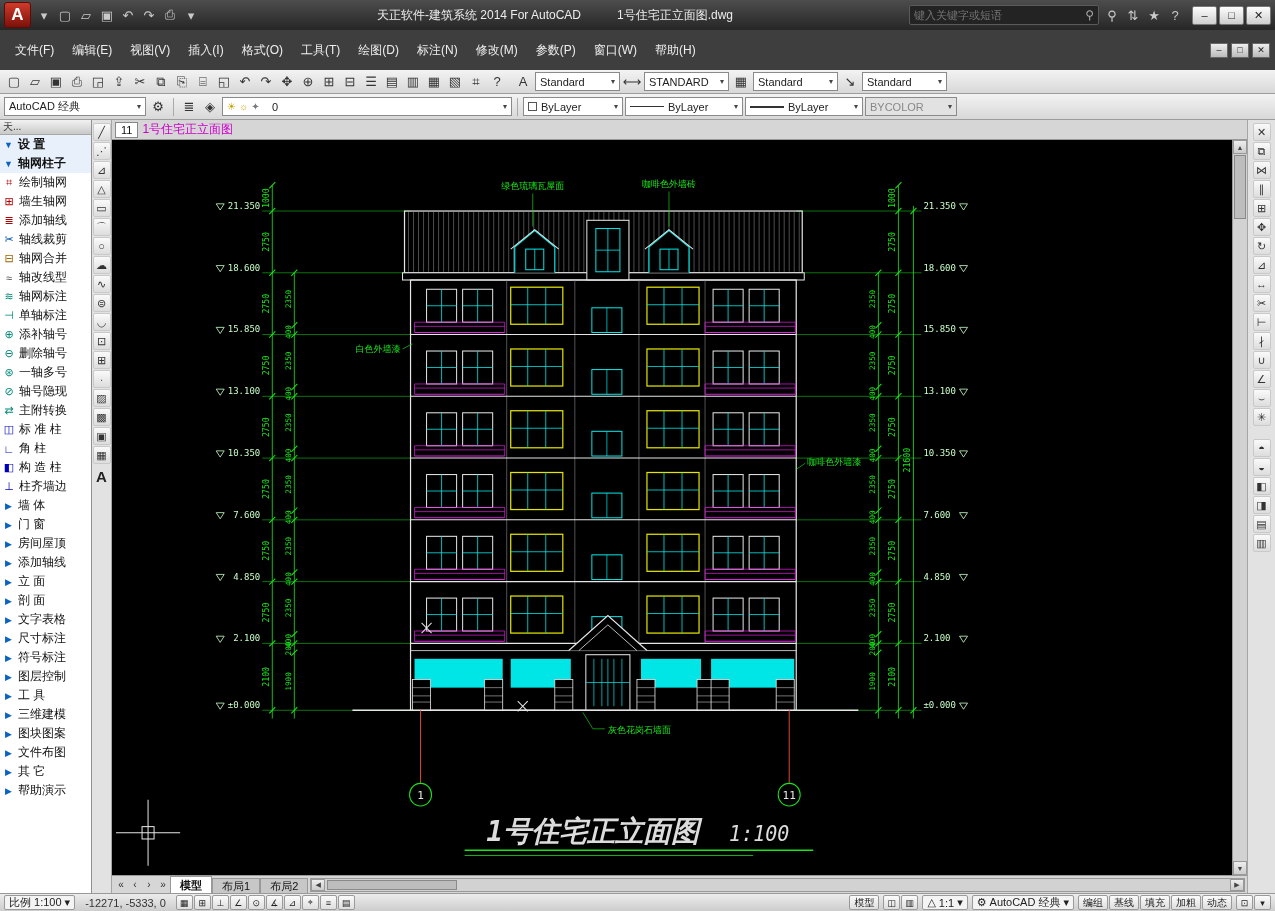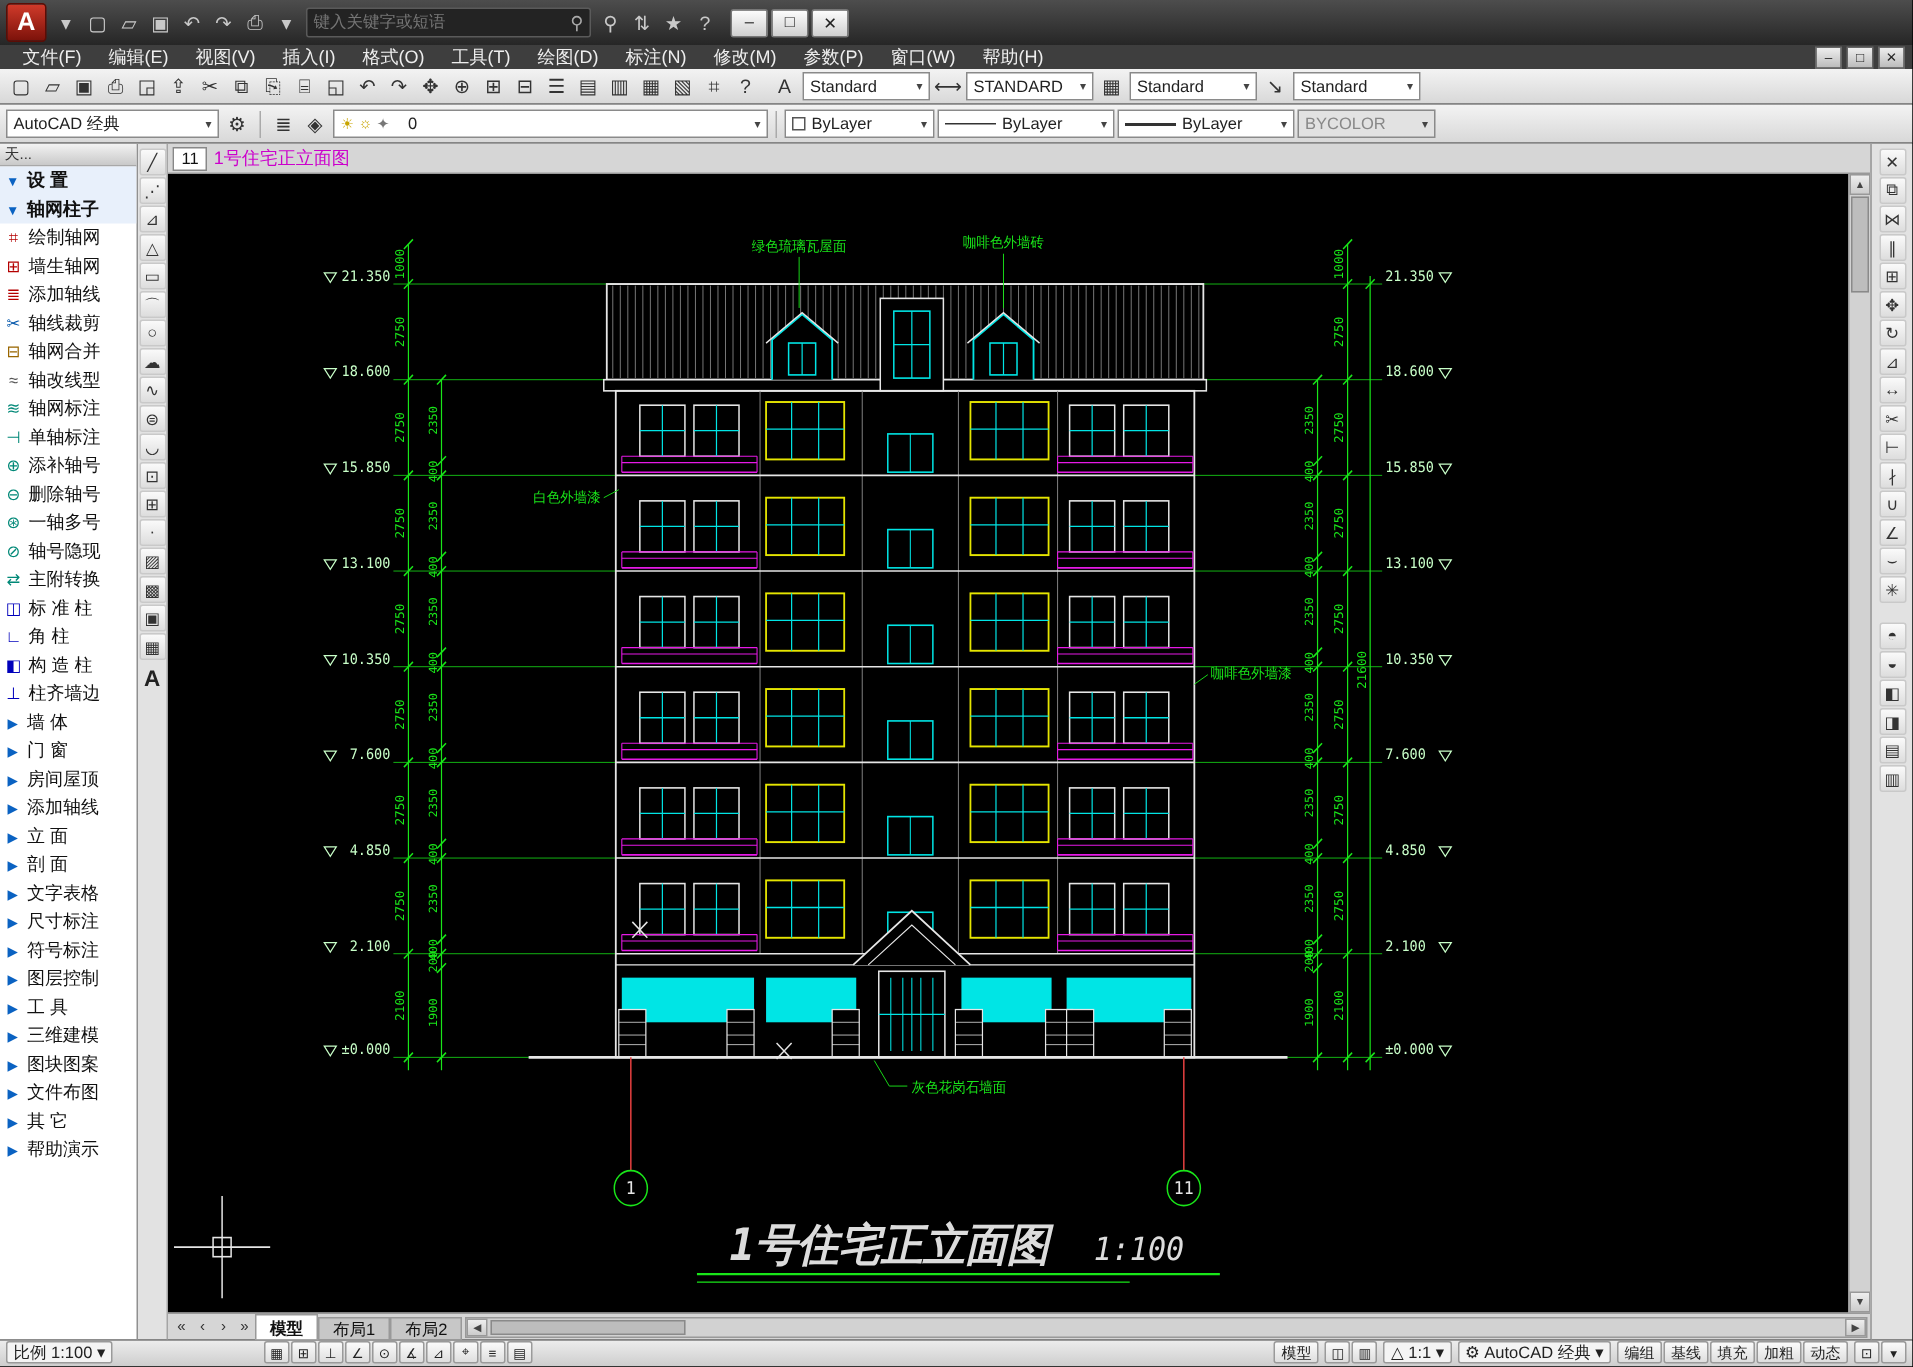--- a/index.html
+++ b/index.html
@@ -11,21 +11,21 @@
   .qat,.tb-right-icons{display:flex;align-items:center;gap:1px}
   .tbtn{width:20px;height:20px;display:flex;align-items:center;justify-content:center;font-size:13px;color:#333;border:1px solid transparent;border-radius:2px;cursor:default}
   .titlebar .tbtn{color:#c9c9c9}
   .apptitle{flex:1;display:flex;justify-content:center;gap:36px;font-size:12px;color:#ececec;white-space:nowrap}
   .search{width:190px;height:20px;background:#232323;border:1px solid #5a5a5a;border-radius:2px;display:flex;align-items:center;padding:0 4px;gap:4px}
   .search input{flex:1;background:transparent;border:none;color:#9f9f9f;font-size:11px;outline:none;font-family:inherit;min-width:0}
   .search .mag{color:#aaa;font-size:12px}
   .winctl{display:flex;gap:2px;margin-left:4px}
   .winctl span{width:25px;height:19px;background:linear-gradient(#fdfdfd,#cfcfcf);border:1px solid #777;border-radius:2px;color:#222;font-size:11px;display:flex;align-items:center;justify-content:center}
   
-  .menubar{height:16px;background:#3e3e3e;display:flex;align-items:center;color:#eee;padding-left:6px;flex:0 0 auto}
+  .menubar{height:40px;background:#3e3e3e;display:flex;align-items:center;color:#eee;padding-left:6px;flex:0 0 auto}
   .menus{display:flex}
   .menu-item{padding:4px 9px;font-size:12px;white-space:nowrap}
   .doc-winctl{margin-left:auto;display:flex;gap:3px;padding-right:5px}
   .doc-winctl span{width:18px;height:15px;background:linear-gradient(#eee,#bbb);border:1px solid #666;color:#222;font-size:9px;display:flex;align-items:center;justify-content:center}
   
   .toolbar{background:linear-gradient(#f3f3f3,#d8d8d8);border-bottom:1px solid #9d9d9d;display:flex;align-items:center;padding:0 4px;gap:2px;flex:0 0 auto}
   #toolbar1{height:24px}
   #toolbar2{height:26px}
   .tb-icons{display:flex;gap:1px}
   .dd{background:#fff;border:1px solid #8a8a8a;height:19px;display:flex;align-items:center;font-size:11px;padding:0 4px;color:#222;gap:4px;white-space:nowrap}
@@ -75,21 +75,21 @@
   .ltabs{display:flex;align-items:flex-end;height:100%}
   .ltab{padding:1px 9px;border:1px solid #999;border-bottom:none;background:#c7c7c7;height:15px;display:flex;align-items:center}
   .ltab.active{background:#fff;font-weight:bold;height:17px}
   .hscroll{flex:1;height:14px;background:#d2d2d2;border:1px solid #999;display:flex;align-items:center;margin:0 2px}
   .hscroll .sarrow{width:14px;height:100%}
   .hthumb{width:130px;height:10px;background:#bdbdbd;border:1px solid #8a8a8a;margin-left:2px}
   .hfill{flex:1}
   
   .cmdline{height:37px;background:#fff;border-top:1px solid #777;font-family:"DejaVu Sans Mono",monospace;font-size:12px;color:#111;padding:2px 6px;display:flex;flex-direction:column;gap:3px;flex:0 0 auto}
   
-  .statusbar{height:18px;background:linear-gradient(#ececec,#cdcdcd);border-top:1px solid #999;display:flex;align-items:flex-start;font-size:11px;color:#222;padding:0 4px;gap:4px;flex:0 0 auto;white-space:nowrap}
+  .statusbar{height:18px;background:linear-gradient(#ececec,#cdcdcd);border-top:1px solid #999;display:flex;align-items:center;font-size:11px;color:#222;padding:0 4px;gap:4px;flex:0 0 auto;white-space:nowrap}
   .sbtn{height:15px;min-width:17px;border:1px solid #9a9a9a;background:linear-gradient(#fbfbfb,#dedede);display:flex;align-items:center;justify-content:center;font-size:9px;padding:0 2px;border-radius:2px}
   .sbtn.text{font-size:10px;padding:0 4px}
   .sb-dd{border:1px solid #9a9a9a;background:#f4f4f4;height:15px;display:flex;align-items:center;gap:3px;padding:0 4px;border-radius:2px}
   .sb-coords{color:#333;margin:16px 6px}
   .sb-spacer{flex:1}
   .sb-toggles{display:flex;gap:1px}
 </style>
 </head>
 <body>
 
@@ -101,20 +101,24 @@
 
     <span class="tbtn">▾</span>
         <span class="tbtn">▢</span>
         <span class="tbtn">▱</span>
         <span class="tbtn">▣</span>
         <span class="tbtn">↶</span>
         <span class="tbtn">↷</span>
         <span class="tbtn">⎙</span>
         <span class="tbtn">▾</span>
       </div>
+    <div class="apptitle">
+      <span>天正软件-建筑系统 2014  For AutoCAD</span>
+      <span>1号住宅正立面图.dwg</span>
+    </div>
     <div class="search">
       <input placeholder="键入关键字或短语" style="">
       <span class="mag">⚲</span>
     </div>
     <div class="tb-right-icons">
 
     <span class="tbtn">⚲</span>
         <span class="tbtn">⇅</span>
         <span class="tbtn">★</span>
         <span class="tbtn">?</span>

